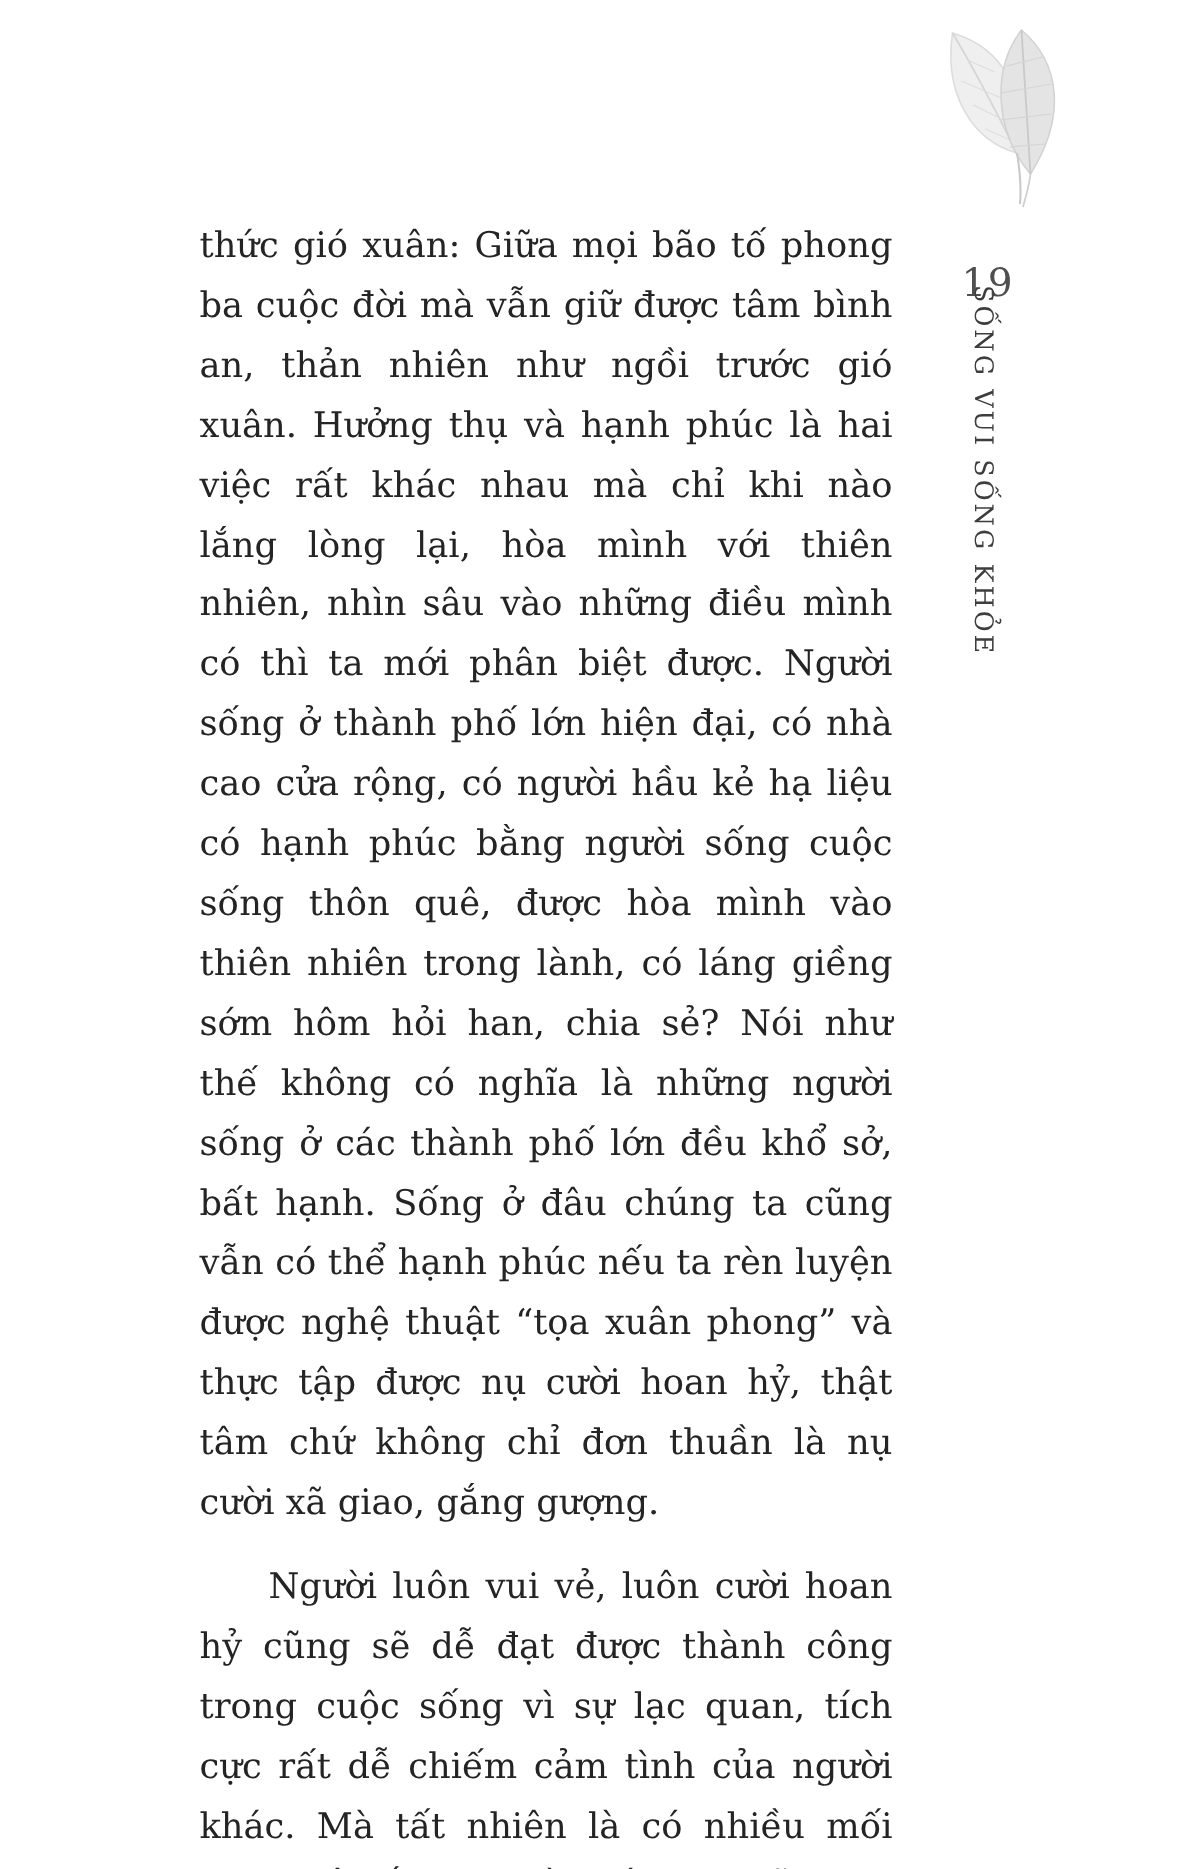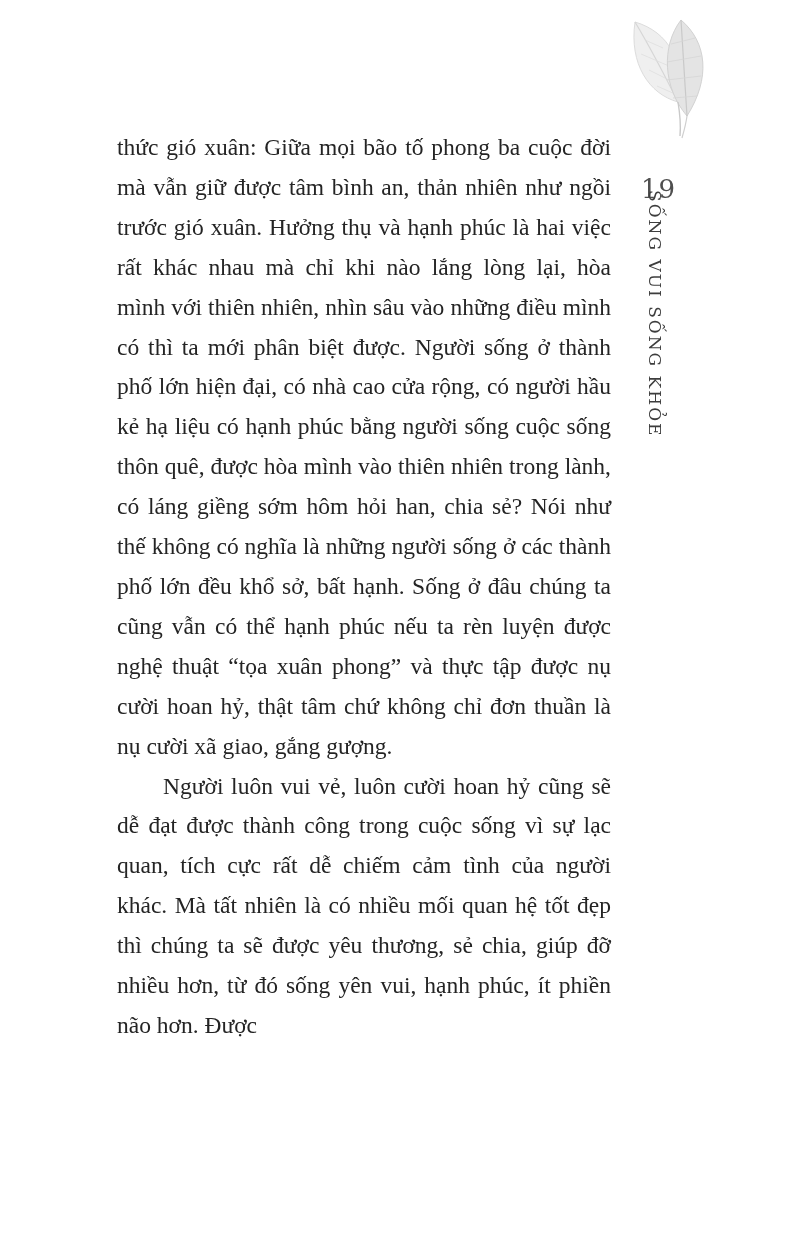--- a/index.html
+++ b/index.html
@@ -45,22 +45,21 @@
     position: absolute;
     left: 117px;
     top: 128px;
     width: 494px;
     color: #242424;
     font-size: 23.5px;
     line-height: 39.9px;
     text-align: justify;
   }
   .text-block p {
-    margin: 0;
-    font-family: Liberation Serif, serif;
+    margin: 16px;
   }
   .text-block p.indented {
     text-indent: 46px;
   }
 </style>
 </head>
 <body>
 
 <div class="page">
 

